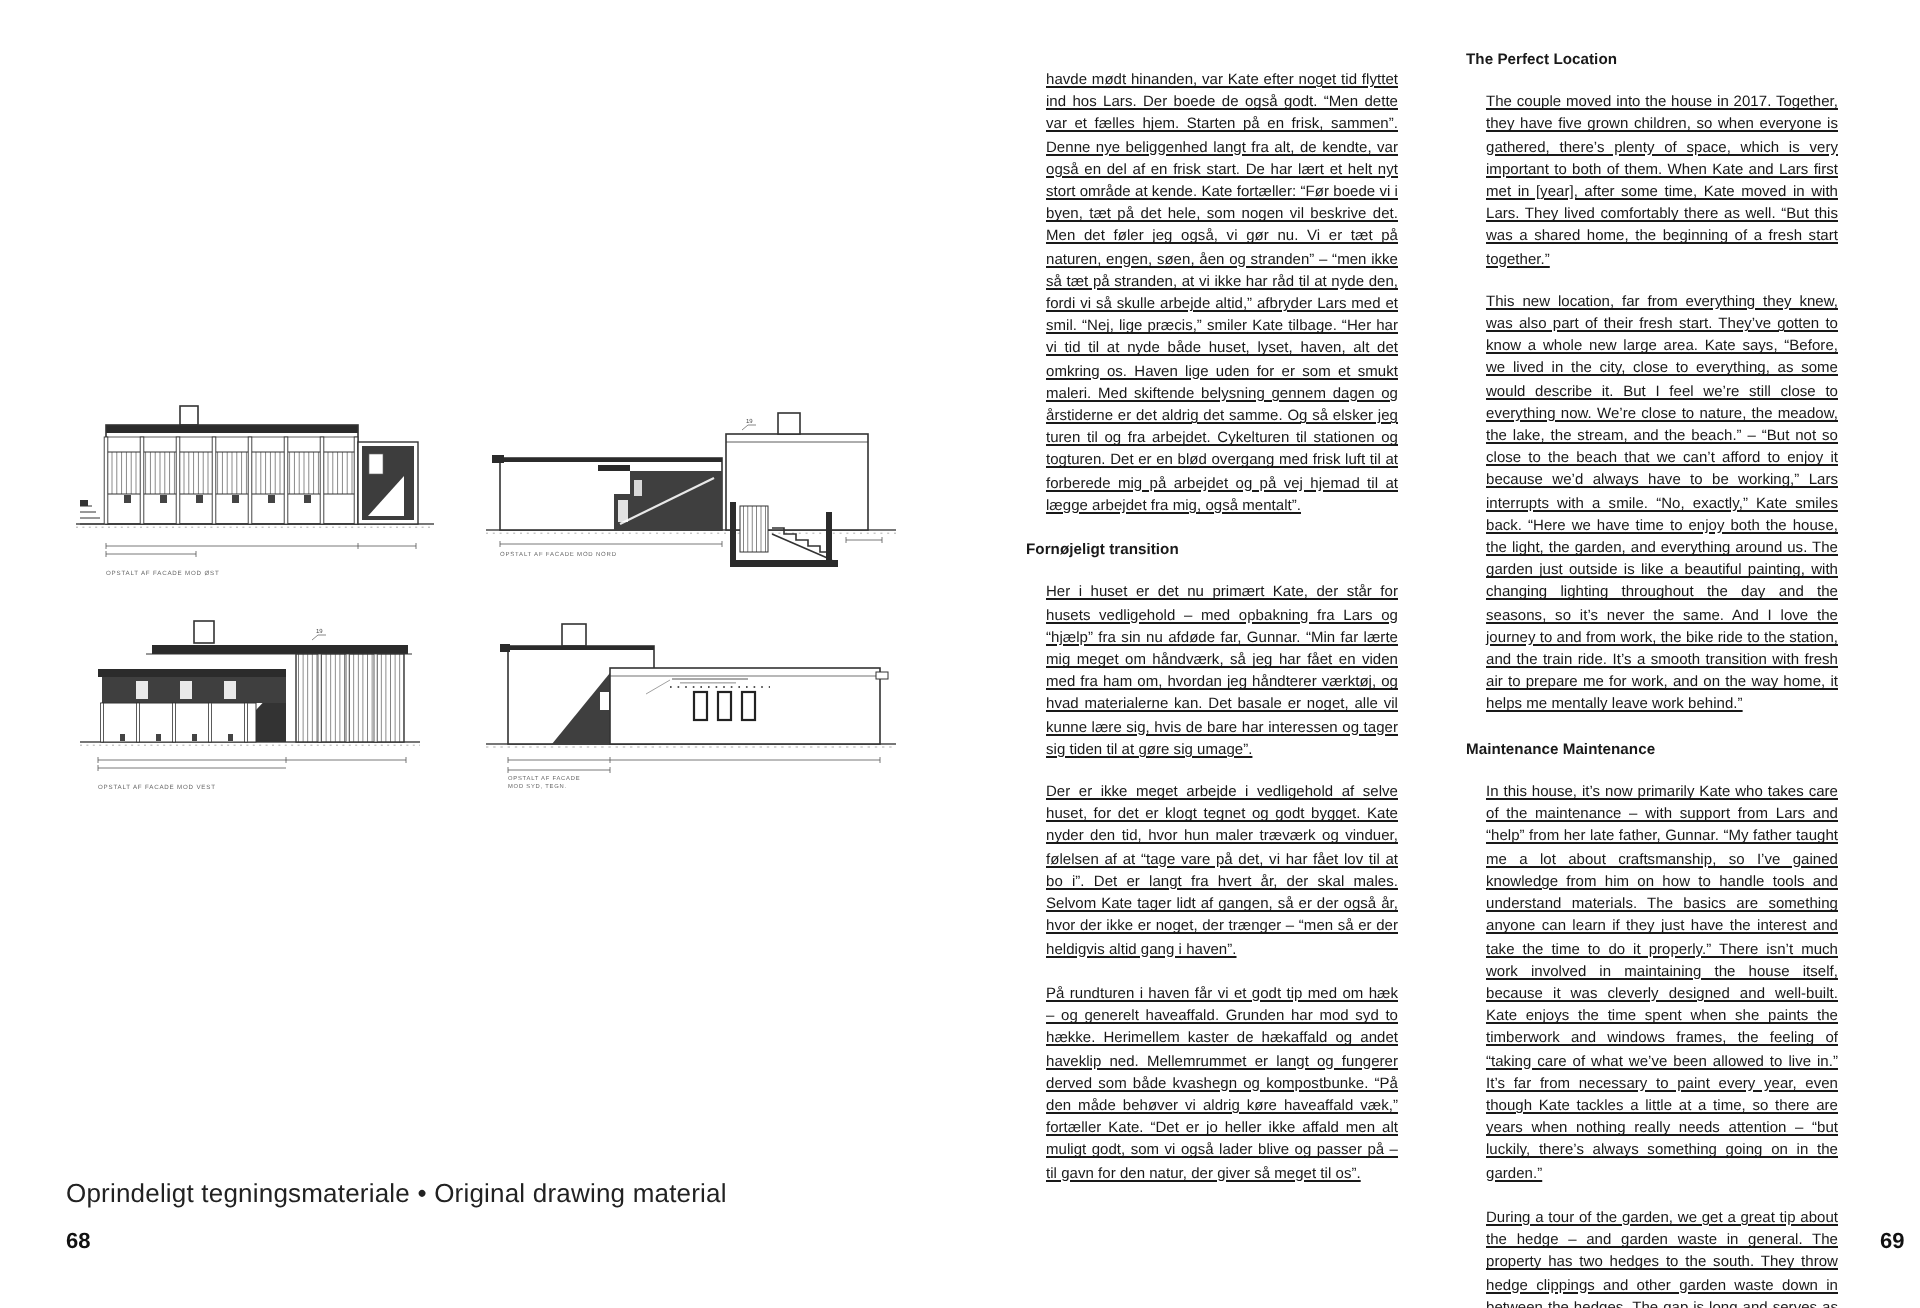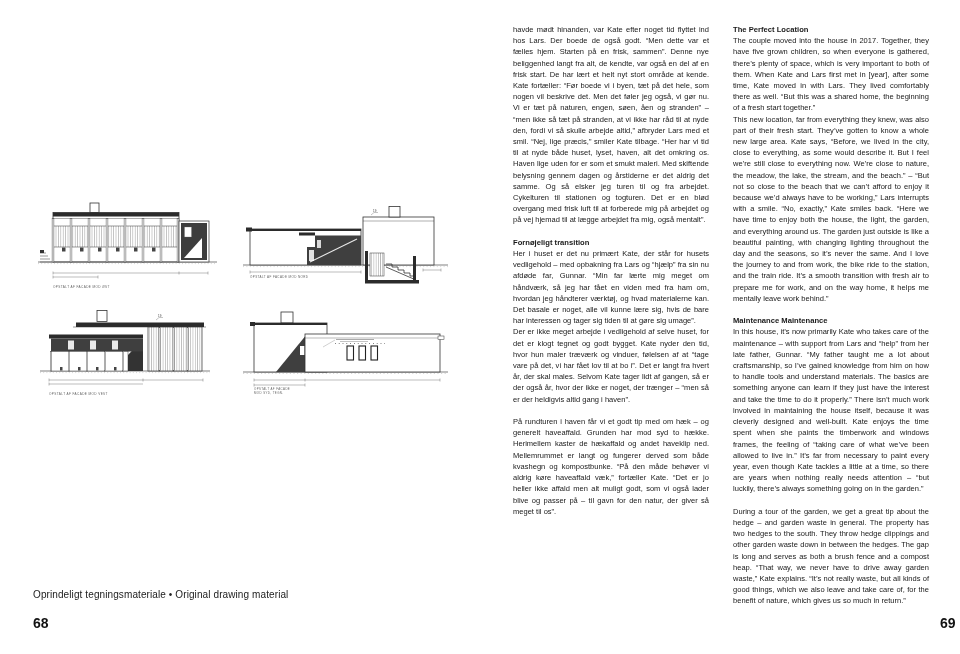--- a/index.html
+++ b/index.html
@@ -8,33 +8,33 @@
     font-family:"Liberation Sans", sans-serif; color:#1a1a1a; overflow:hidden;
   }
   
   .col {
     position:absolute; top:24px; width:196px;
     font-size:7.5px; line-height:11.2px; text-align:justify;
     letter-spacing:0.02px; color:#191919;
   }
   .col-da { left:513px; }
   .col-en { left:733px; }
-  .col p { margin:0; }
+  .col p { margin:10px;text-decoration:underline; }
   .col p.gap { margin-top:11.2px; }
   .col h3 {
     font-size:7.6px; line-height:11.2px; font-weight:bold;
     margin:11.2px 0 0 0; text-align:left;
   }
   .col h3.first { margin-top:0; }
   
   .plate-caption {
     position:absolute; left:33px; top:589px;
-    font-size:10px; letter-spacing:0.1px; color:#222;
-  }
-  .folio { position:absolute; top:615px; font-size:14px; font-weight:bold; color:#111; }
+    font-size:13px; letter-spacing:0.1px; color:#222;
+  }
+  .folio { position:absolute; top:615px; font-size:11px; font-weight:bold; color:#111; }
   .folio-left { left:33px; }
   .folio-right { left:940px; }
   
   .drawing { position:absolute; }
   .dwg-a { left:38px;  top:200px; }
   .dwg-b { left:243px; top:198px; }
   .dwg-c { left:40px;  top:308px; }
   .dwg-d { left:243px; top:310px; }
   svg text { font-family:"Liberation Sans", sans-serif; }
 </style>

